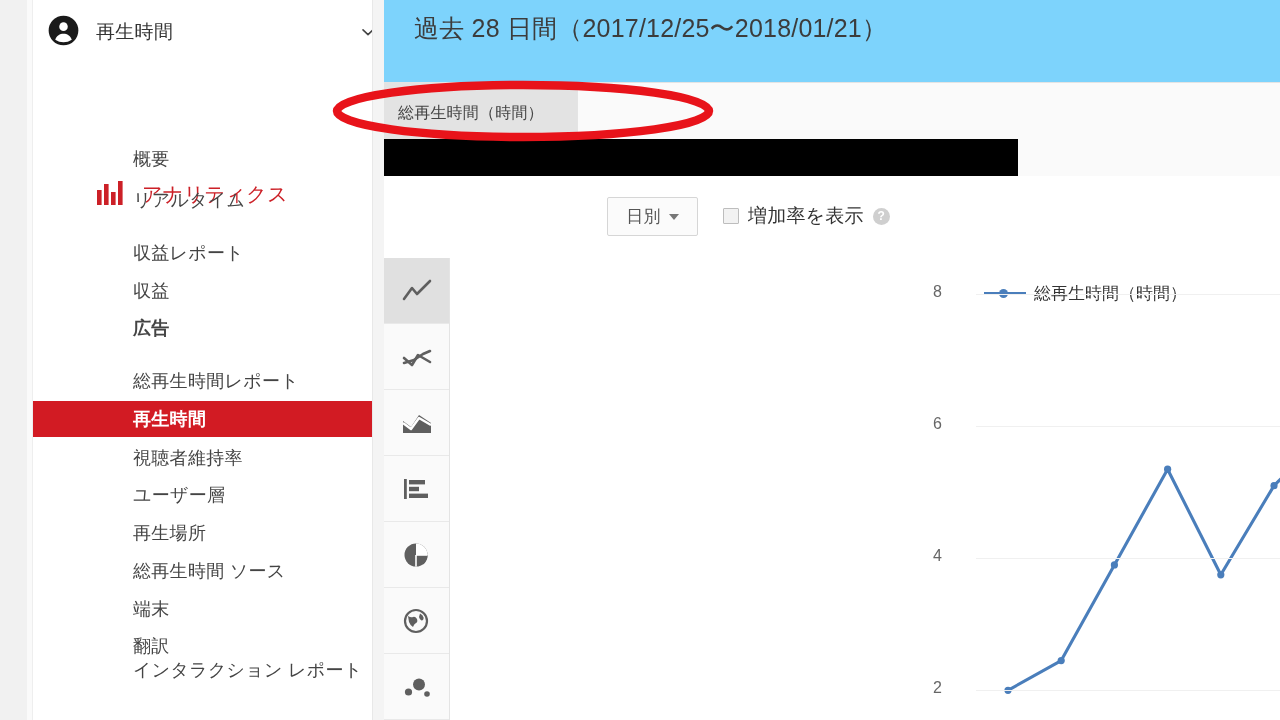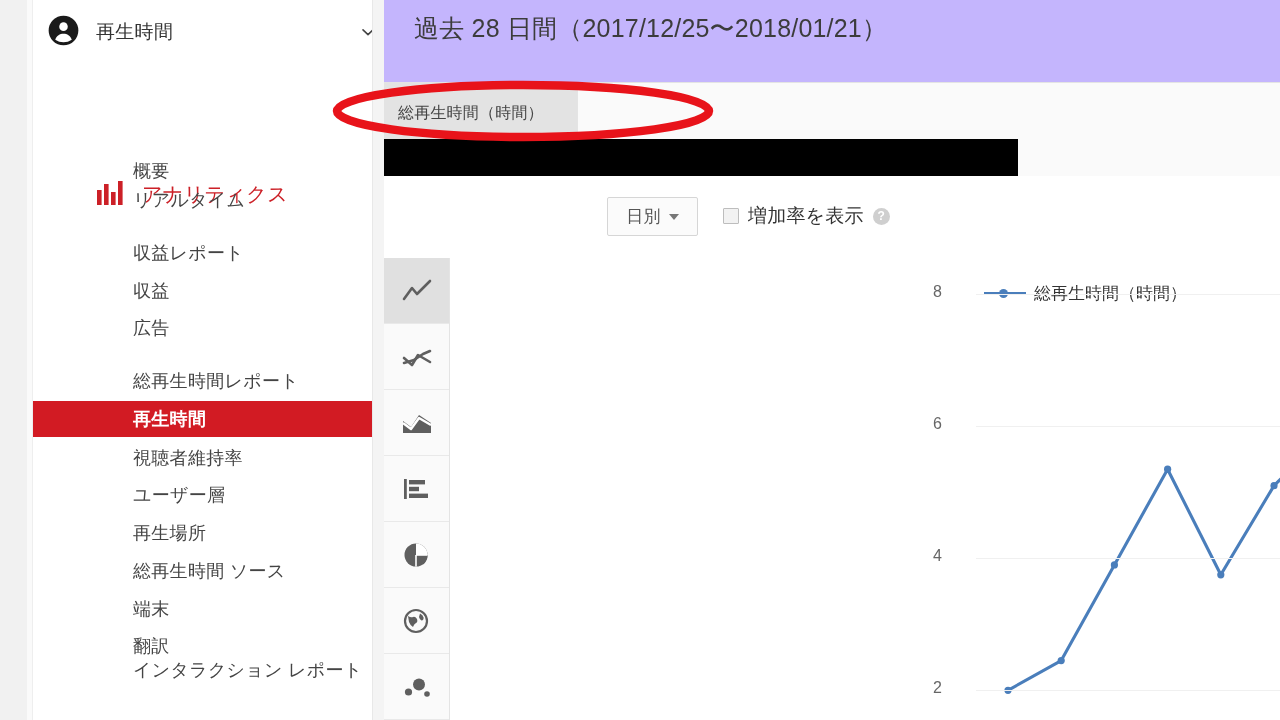--- a/index.html
+++ b/index.html
@@ -74,21 +74,21 @@
   .nav-item.active {
     background: #d21b23; height: 36px;
   }
   .nav-item.active .txt {
     color: #ffffff; font-weight: bold; top: 6px;
   }
 
   
   .main {
     position: absolute; left: 384px; top: 0; width: 896px; height: 720px;
-    background: #c4b5fd;
+    background: #7dd3fc;
   }
   .daterange {
     position: absolute; left: 30px; top: 12px;
     font-size: 25px; color: #3c3c3c; letter-spacing: .2px; white-space: nowrap;
   }
 
   
   .tabbar {
     position: absolute; left: 0; top: 82px; width: 896px; height: 93px;
     background: #fafafa; border-top: 1px solid #e4e4e4; border-bottom: 1px solid #e4e4e4;
@@ -205,33 +205,33 @@
           <rect x="0" y="9" width="4.6" height="15" fill="#cc2027"></rect>
           <rect x="7" y="3" width="4.6" height="21" fill="#cc2027"></rect>
           <rect x="14" y="11" width="4.6" height="13" fill="#cc2027"></rect>
           <rect x="21" y="0" width="4.6" height="24" fill="#cc2027"></rect>
         </svg>
       </span>
       <span class="analytics-label">アナリティクス</span>
     </div>
 
     <div id="nav-list">
-        <div class="nav-item" style="top: 157px;">
+        <div class="nav-item" style="top: 145px;">
           <span class="txt">概要</span>
         </div>
         <div class="nav-item" style="top: 186px;">
           <span class="txt">リアルタイム</span>
         </div>
         <div class="nav-item" style="top: 239px;">
           <span class="txt">収益レポート</span>
         </div>
         <div class="nav-item" style="top: 277px;">
           <span class="txt">収益</span>
         </div>
-        <div class="nav-item" style="top: 314px;">
+        <div class="nav-item" style="top: 314px; font-weight: bold;">
           <span class="txt">広告</span>
         </div>
         <div class="nav-item" style="top: 367px;">
           <span class="txt">総再生時間レポート</span>
         </div>
         <div class="nav-item active" style="top: 401px;">
           <span class="txt">再生時間</span>
         </div>
         <div class="nav-item" style="top: 444px;">
           <span class="txt">視聴者維持率</span>

